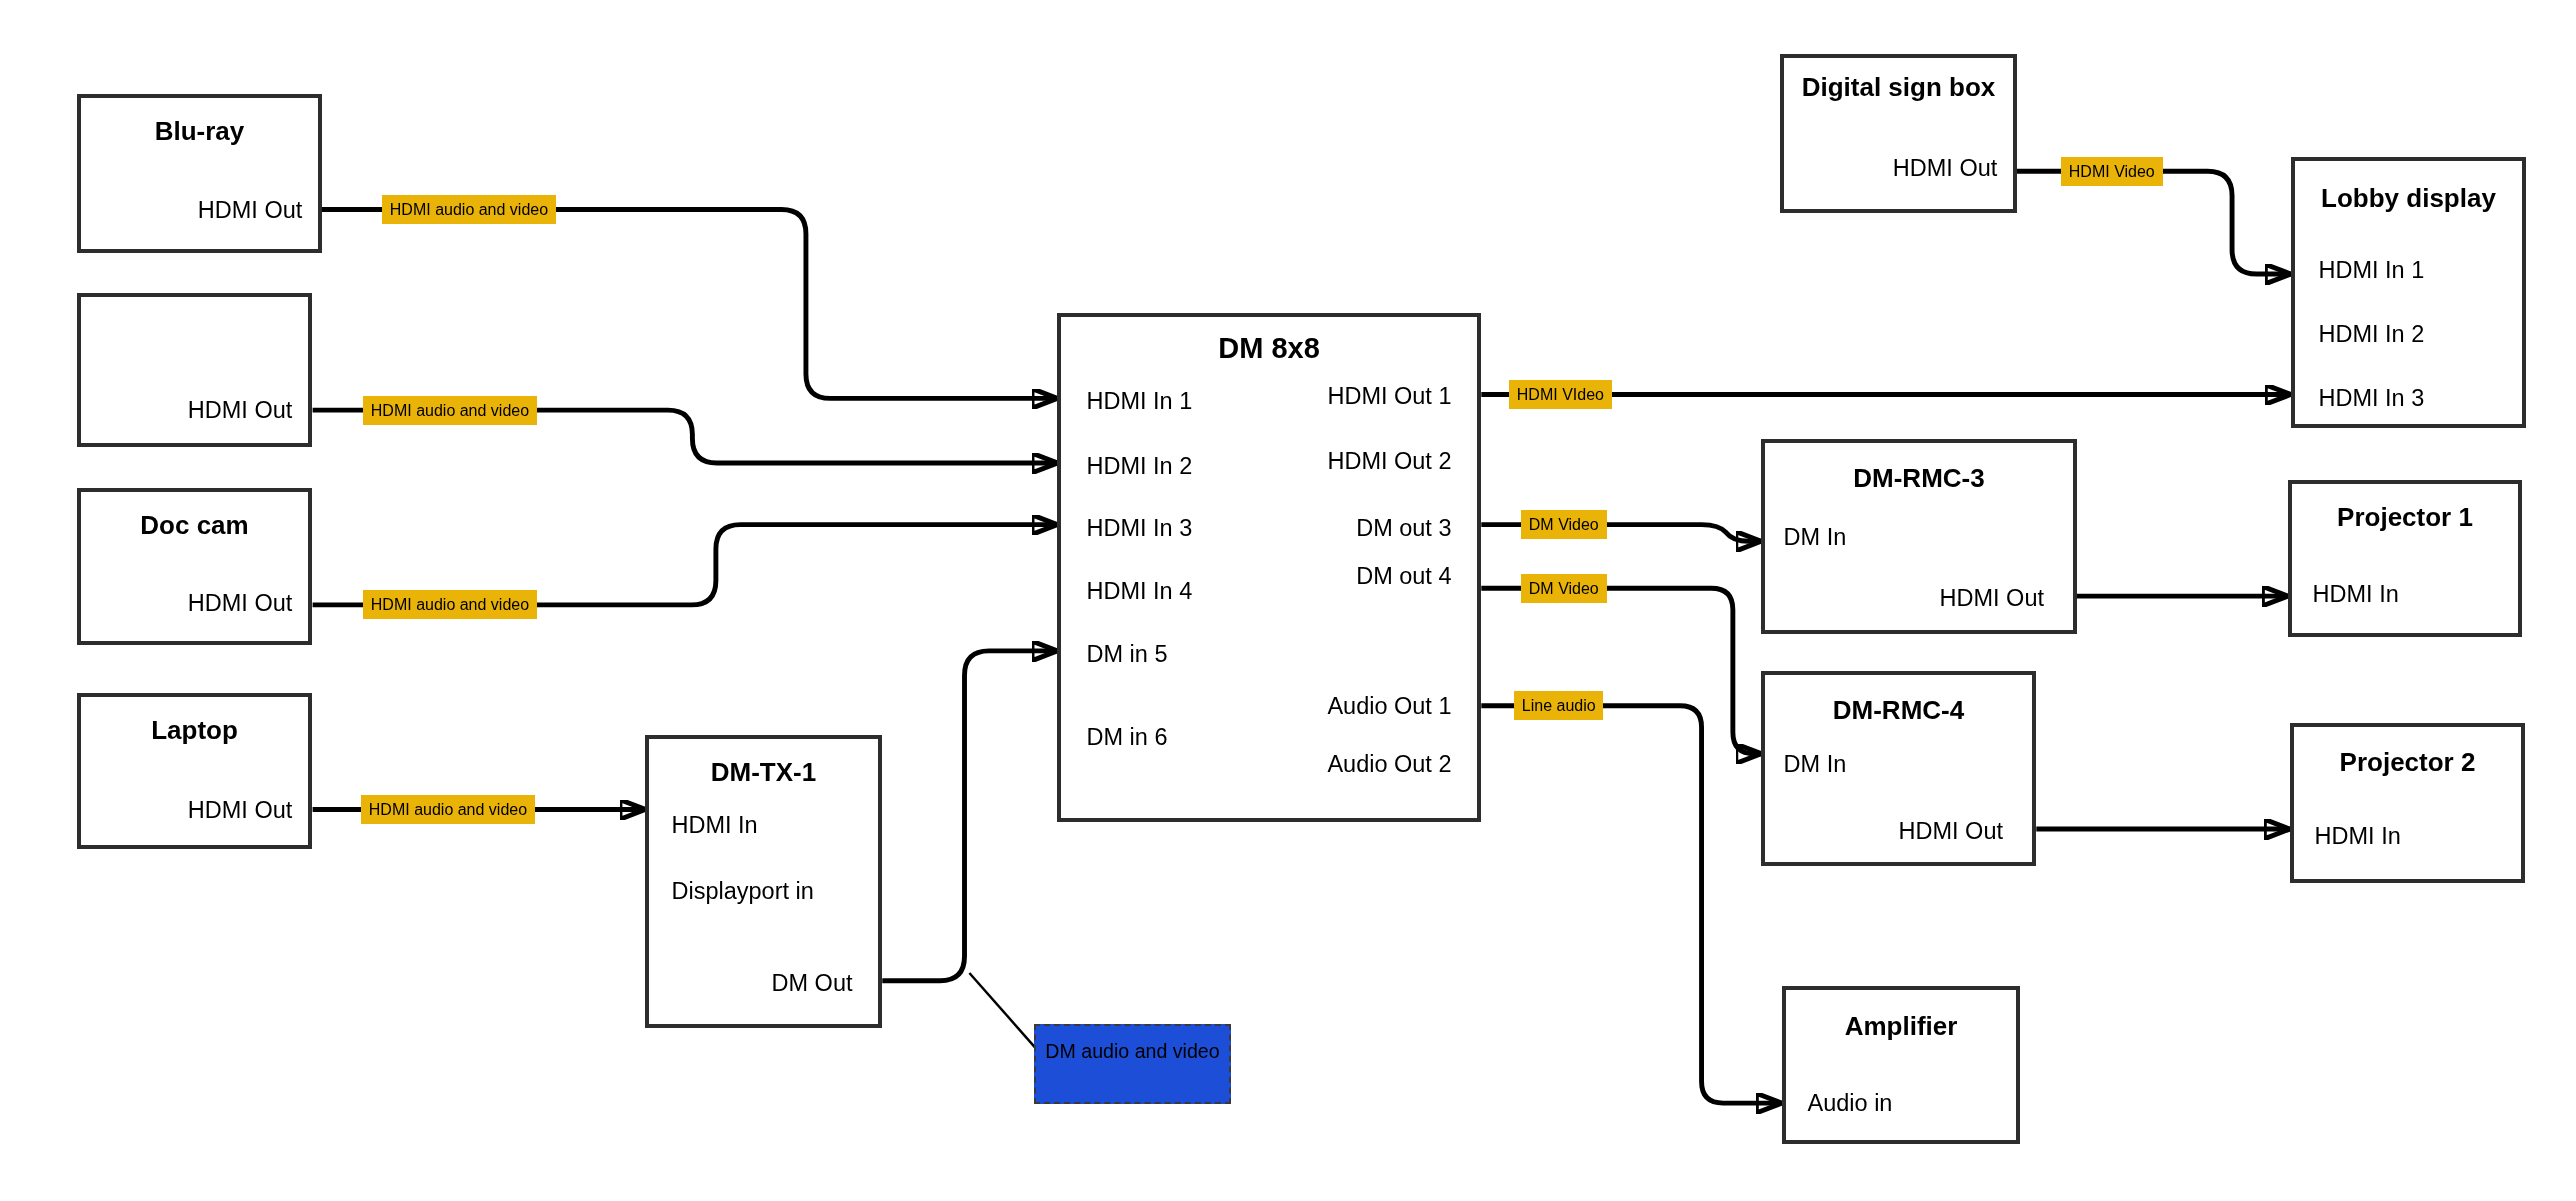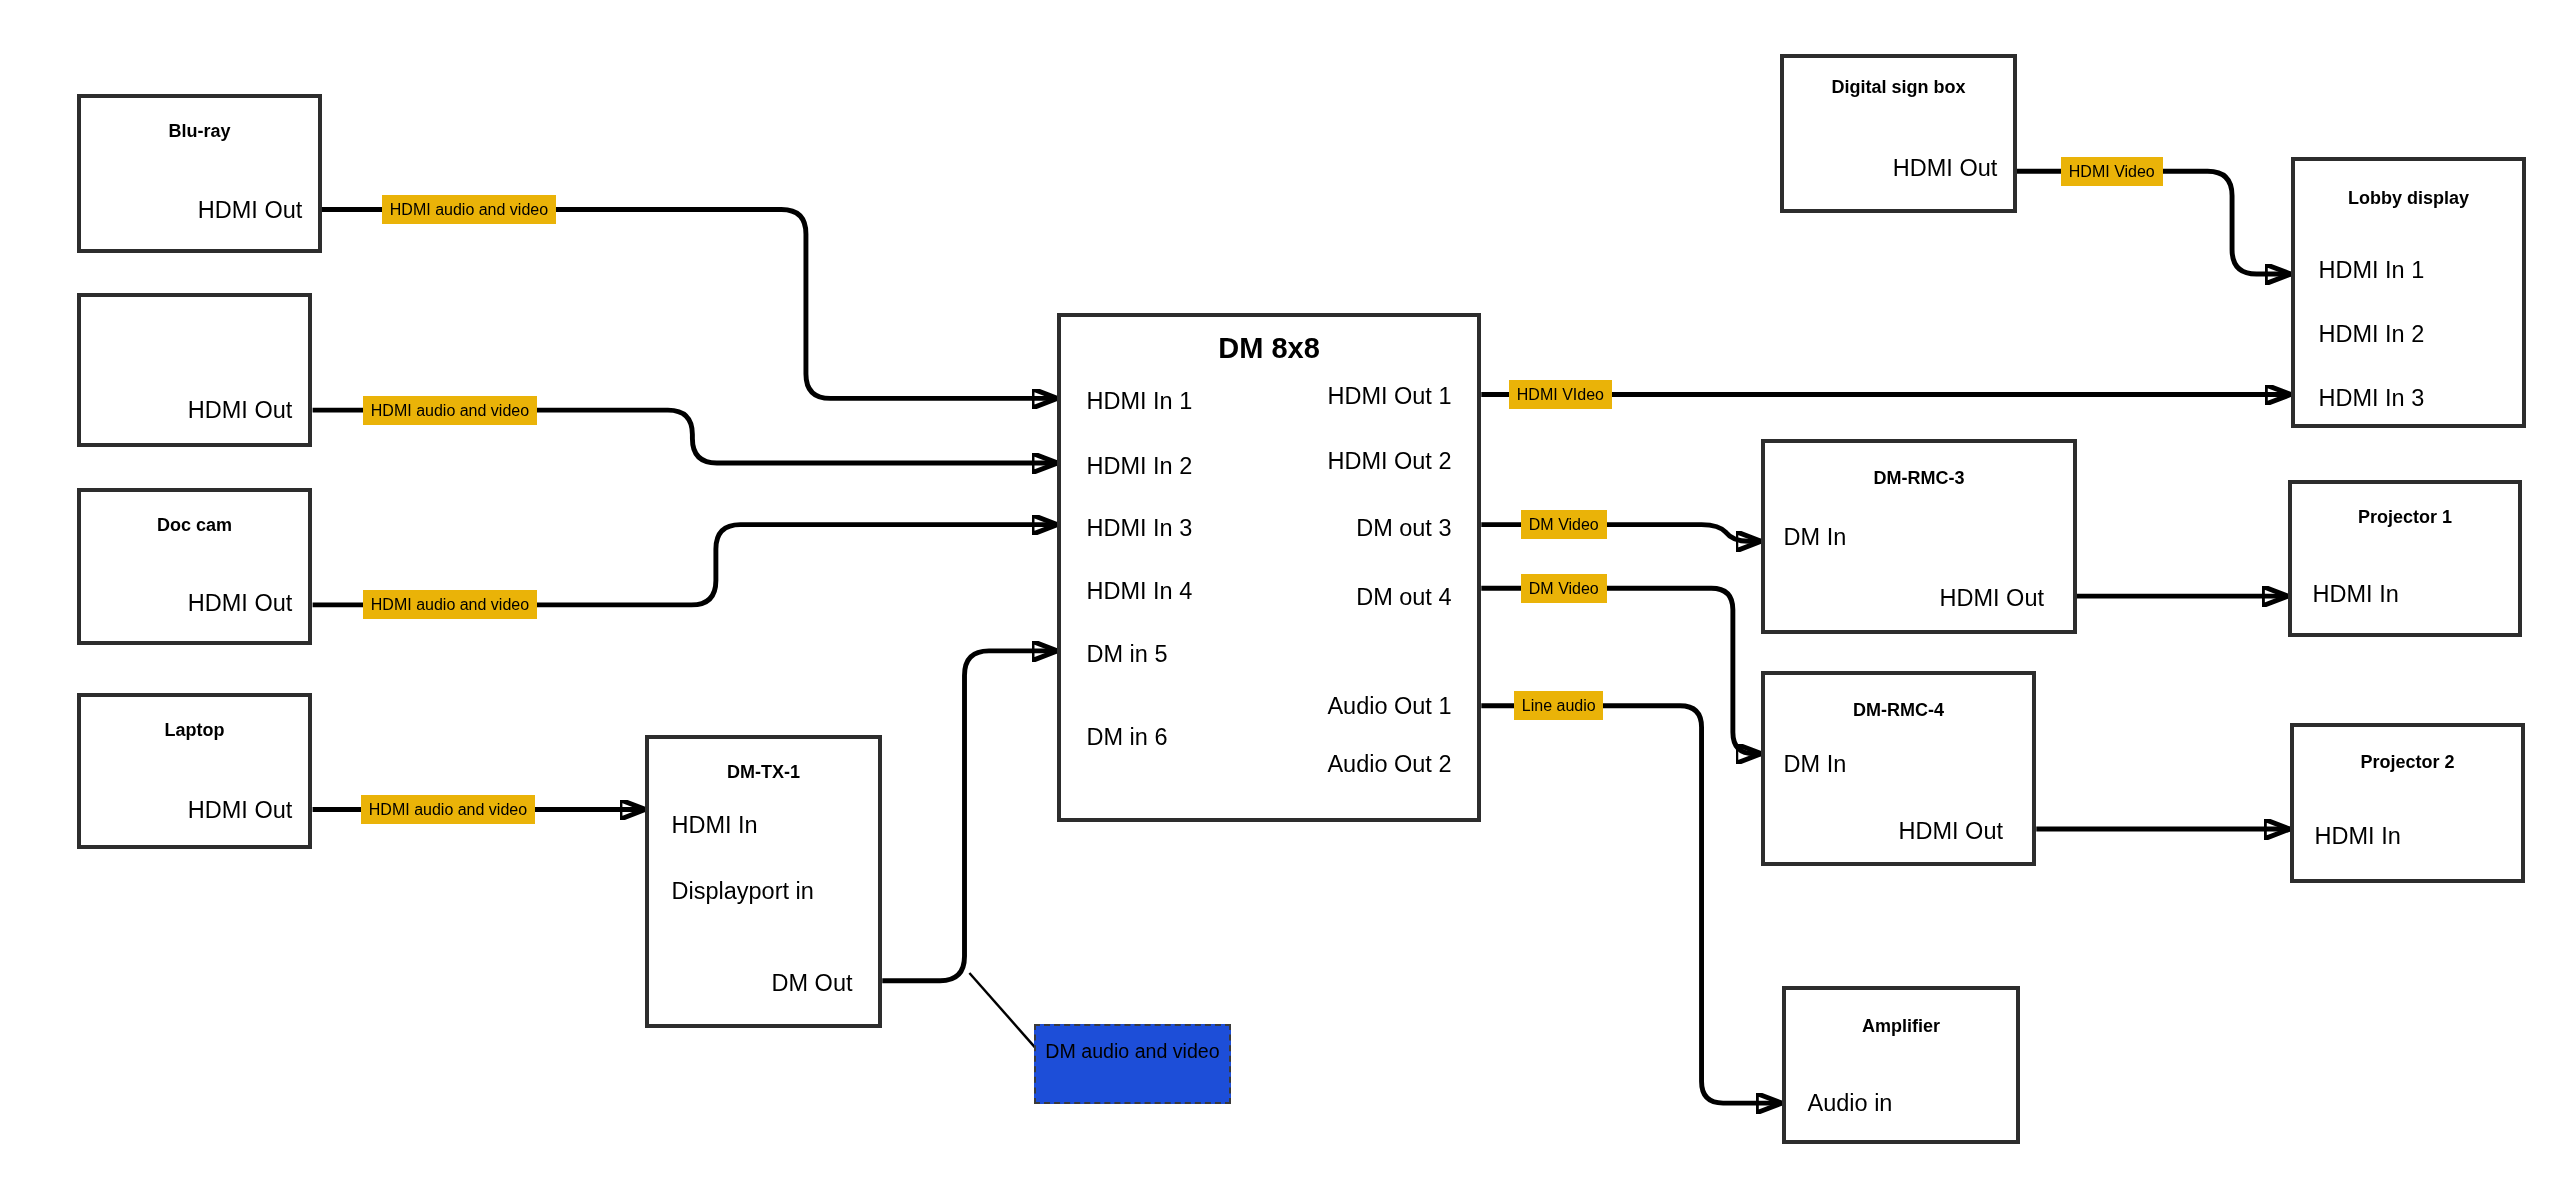--- a/index.html
+++ b/index.html
@@ -8,21 +8,21 @@
     font-family:"Liberation Sans",sans-serif;color:#000;overflow:hidden;
   }
   .wires{position:absolute;left:0;top:0;z-index:1;}
   .wires path{stroke:#000;stroke-width:5;fill:none;}
   .wires path.thin{stroke-width:2.5;}
   .box{
     position:absolute;background:#ffffff;border:4.9px solid #2d2d2d;
     box-sizing:border-box;z-index:2;
   }
   .title{
-    font-weight:bold;font-size:18px;line-height:32px;text-align:center;
+    font-weight:bold;font-size:26px;line-height:32px;text-align:center;
     padding-top:16.6px;white-space:pre-line;
   }
   .box.big .title{font-size:29px;line-height:35px;padding-top:13.7px;}
   .port{
     position:absolute;font-size:23.5px;line-height:25.5px;white-space:nowrap;
   }
   .port.pl{left:23.5px;}
   .port.pr{right:15.7px;text-align:right;}
   .line-label{
     position:absolute;z-index:2;background:#eab308;font-size:16px;
@@ -90,21 +90,21 @@
     <div class="title">DM 8x8</div>
     <div class="port pl" style="left:25.5px;top:72px">HDMI In 1</div>
     <div class="port pl" style="left:25.5px;top:137px">HDMI In 2</div>
     <div class="port pl" style="left:25.5px;top:199px">HDMI In 3</div>
     <div class="port pl" style="left:25.5px;top:262px">HDMI In 4</div>
     <div class="port pl" style="left:25.5px;top:325px">DM in 5</div>
     <div class="port pl" style="left:25.5px;top:408px">DM in 6</div>
     <div class="port pr" style="right:25.5px;top:67px">HDMI Out 1</div>
     <div class="port pr" style="right:25.5px;top:132px">HDMI Out 2</div>
     <div class="port pr" style="right:25.5px;top:199px">DM out 3</div>
-    <div class="port pr" style="right:25.5px;top:268px">DM out 4</div>
+    <div class="port pr" style="right:25.5px;top:247px">DM out 4</div>
     <div class="port pr" style="right:25.5px;top:377px">Audio Out 1</div>
     <div class="port pr" style="right:25.5px;top:435px">Audio Out 2</div>
   </div>
 
   <div class="box" style="left:1780px;top:54px;width:237px;height:159px">
     <div class="title" style="padding-top:12.7px">Digital sign box</div>
     <div class="port pr" style="top:98px">HDMI Out</div>
   </div>
 
   <div class="box" style="left:2291px;top:157px;width:235px;height:271px">

